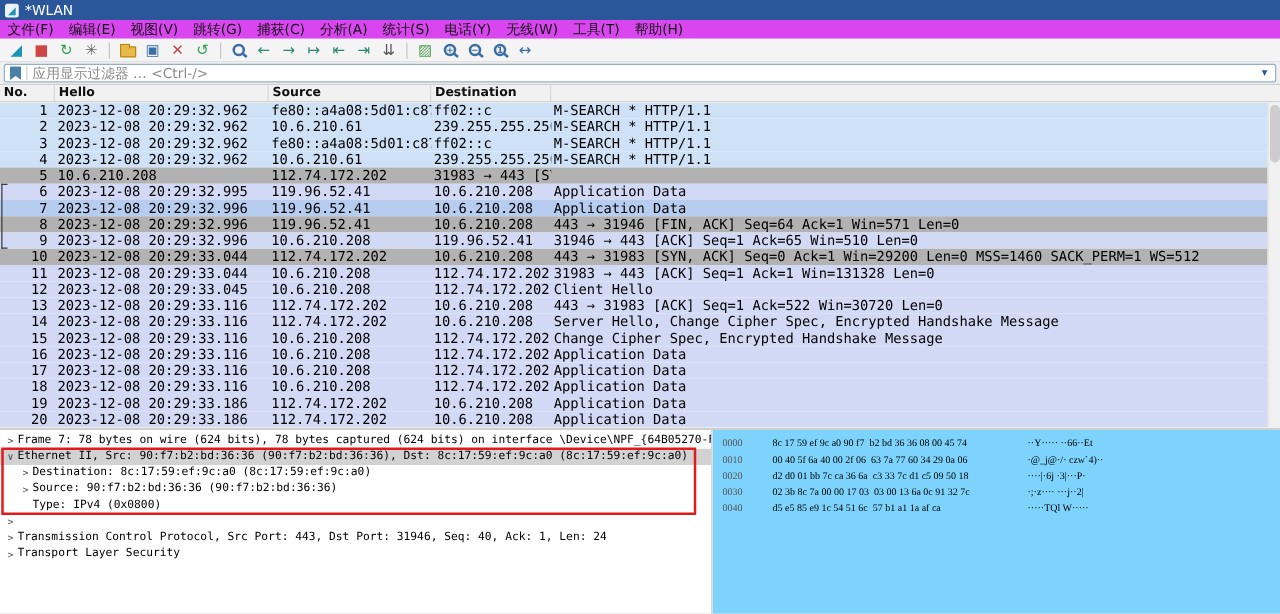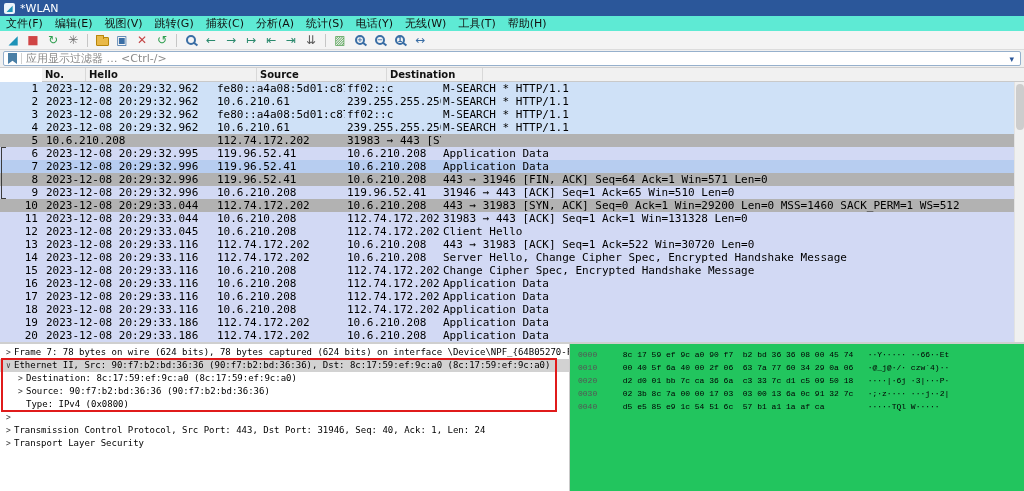--- a/index.html
+++ b/index.html
@@ -5,61 +5,61 @@
   * { box-sizing: border-box; margin: 0; padding: 0; }
   html,body { background:#888; }
   .window{
     width:1024px; height:491px; background:#fff; position:relative; overflow:hidden;
     font-family:"DejaVu Sans", "Liberation Sans", sans-serif;
   }
   
   .titlebar{height:16px; background:var(--titlebar,#2b579a); color:#fff; display:flex; align-items:center; gap:5px; padding-left:4px; font-size:11px;}
   .app-icon{width:11px;height:11px;background:#eaf3fa;border-radius:2px;color:#1d93b8;font-size:8px;line-height:11px;text-align:center;}
   
-  .menubar{height:15px;background:#5eead4;display:flex;align-items:flex-start;font-size:11px;color:#111;}
+  .menubar{height:15px;background:#d946ef;display:flex;align-items:flex-start;font-size:11px;color:#111;}
   .menu-item{padding:0 6px;height:100%;display:flex;align-items:center;white-space:nowrap;}
   
   .toolbar{height:19px;background:#f4f4f4;border-bottom:1px solid #dcdcdc;display:flex;align-items:center;padding-left:4px;gap:2px;}
   .tb-btn{width:18px;height:16px;display:flex;align-items:center;justify-content:center;font-size:12px;line-height:16px;}
   .tb-sep{width:1px;height:13px;background:#c6c6c6;margin:0 3px;}
   .mag{position:relative;width:10px;height:10px;border:2px solid #3a6ea5;border-radius:50%;font-size:7px;line-height:6px;text-align:center;color:#3a6ea5;font-weight:bold;}
   .mag::after{content:"";position:absolute;width:5px;height:2px;background:#3a6ea5;right:-4px;bottom:-2px;transform:rotate(40deg);}
   .icon-folder{width:13px;height:9px;background:#e9b949;border:1px solid #b8860b;border-radius:1px;position:relative;margin-top:3px;}
   .icon-folder::before{content:"";position:absolute;top:-3px;left:-1px;width:6px;height:3px;background:#e9b949;border:1px solid #b8860b;border-bottom:none;border-radius:1px 1px 0 0;}
   
   .filterbar{height:18px;background:#f0f0f0;border-bottom:1px solid #d0d0d0;display:flex;padding:1px 3px;}
   .filter-box{flex:1;height:15px;background:#fff;border:1px solid #96b0cc;border-radius:2px;display:flex;align-items:center;gap:4px;padding:0 4px;}
   .bookmark{width:9px;height:11px;background:#4a7fa6;clip-path:polygon(0 0,100% 0,100% 100%,50% 70%,0 100%);}
   .f-sep{width:1px;height:11px;background:#d0d0d0;}
   .filter-field{flex:1;border:none;outline:none;background:transparent;font-size:11px;font-family:"DejaVu Sans", sans-serif;color:#333;}
   .filter-field::placeholder{color:#8a8a8a;}
   .f-chevron{color:#2b579a;font-size:9px;padding:0 2px;}
   
-  .pheader{height:14px;background:#f1f1f1;border-bottom:1px solid #c9c9c9;display:grid;grid-template-columns:44px 171px 130px 96px 1fr;font-size:10px;font-weight:bold;color:#111;margin-left:42px;}
+  .pheader{height:14px;background:#f1f1f1;border-bottom:1px solid #c9c9c9;display:grid;grid-template-columns:44px 171px 130px 96px 1fr;font-size:10px;font-weight:bold;color:#111;}
   .hcell{border-right:1px solid #d8d8d8;padding:0 3px;display:flex;align-items:center;overflow:hidden;}
   .plist{position:relative;height:260px;background:#fff;font-family:"DejaVu Sans Mono","Liberation Mono",monospace;font-size:11px;overflow:hidden;}
   .prow{display:grid;grid-template-columns:44px 171px 130px 96px 1fr;height:13px;line-height:13px;white-space:pre;color:#000;}
   .prow>div{overflow:hidden;padding:0 2px;}
   .c-no{text-align:right;padding-right:6px !important;}
   .r-udp{background:var(--row-udp,#cfe1f7);}
   .r-tcp{background:var(--row-tcp,#d2d9f4);}
   .r-gray{background:var(--row-gray,#b2b2b2);}
   .prow.sel{background:var(--row-selected,#b7cdf0);}
   .bracket{position:absolute;left:1px;width:5px;border:1px solid #3c3c3c;border-right:none;pointer-events:none;}
   .plist-scroll{position:absolute;right:0;top:0;width:10px;height:100%;background:#f0f0f0;border-left:1px solid #e2e2e2;}
   .thumb{position:absolute;top:2px;left:1px;width:8px;height:46px;background:#cdcdcd;border-radius:4px;}
   
   .bottom{display:flex;height:149px;border-top:2px solid #cfcfcf;background:#fff;}
   .detail{width:570px;position:relative;background:#fff;font-family:"DejaVu Sans Mono","Liberation Mono",monospace;font-size:9px;padding-top:2px;overflow:hidden;border-right:1px solid #c9c9c9;}
   .dline{height:13px;line-height:13px;white-space:pre;display:flex;align-items:center;color:#000;}
   .dline.sel{background:#d2d2d2;}
   .darrow{width:11px;color:#444;font-size:8px;flex:none;text-align:center;}
   .dtext{overflow:hidden;white-space:pre;}
   .redbox{position:absolute;left:1px;width:556px;border:2px solid var(--annotation,#e01b1b);pointer-events:none;}
-  .hex{flex:1;background:#22c55e;font-family:Liberation Mono, monospace;font-size:8px;padding:4px 12px 0 8px;overflow:hidden;}
+  .hex{flex:1;background:#7dd3fc;font-family:Liberation Serif, serif;font-size:8px;padding:4px 12px 0 8px;overflow:hidden;}
   .hrow{height:13px;line-height:13px;white-space:pre;display:flex;color:#000;}
   .h-off{color:#555;width:4ch;margin-right:2ch;flex:none;}
   .h-hex{width:48ch;margin-right:3ch;flex:none;margin-left:16px;}
 </style>
 </head>
 <body>
 
 <div class="window">
 
   <div class="titlebar">

